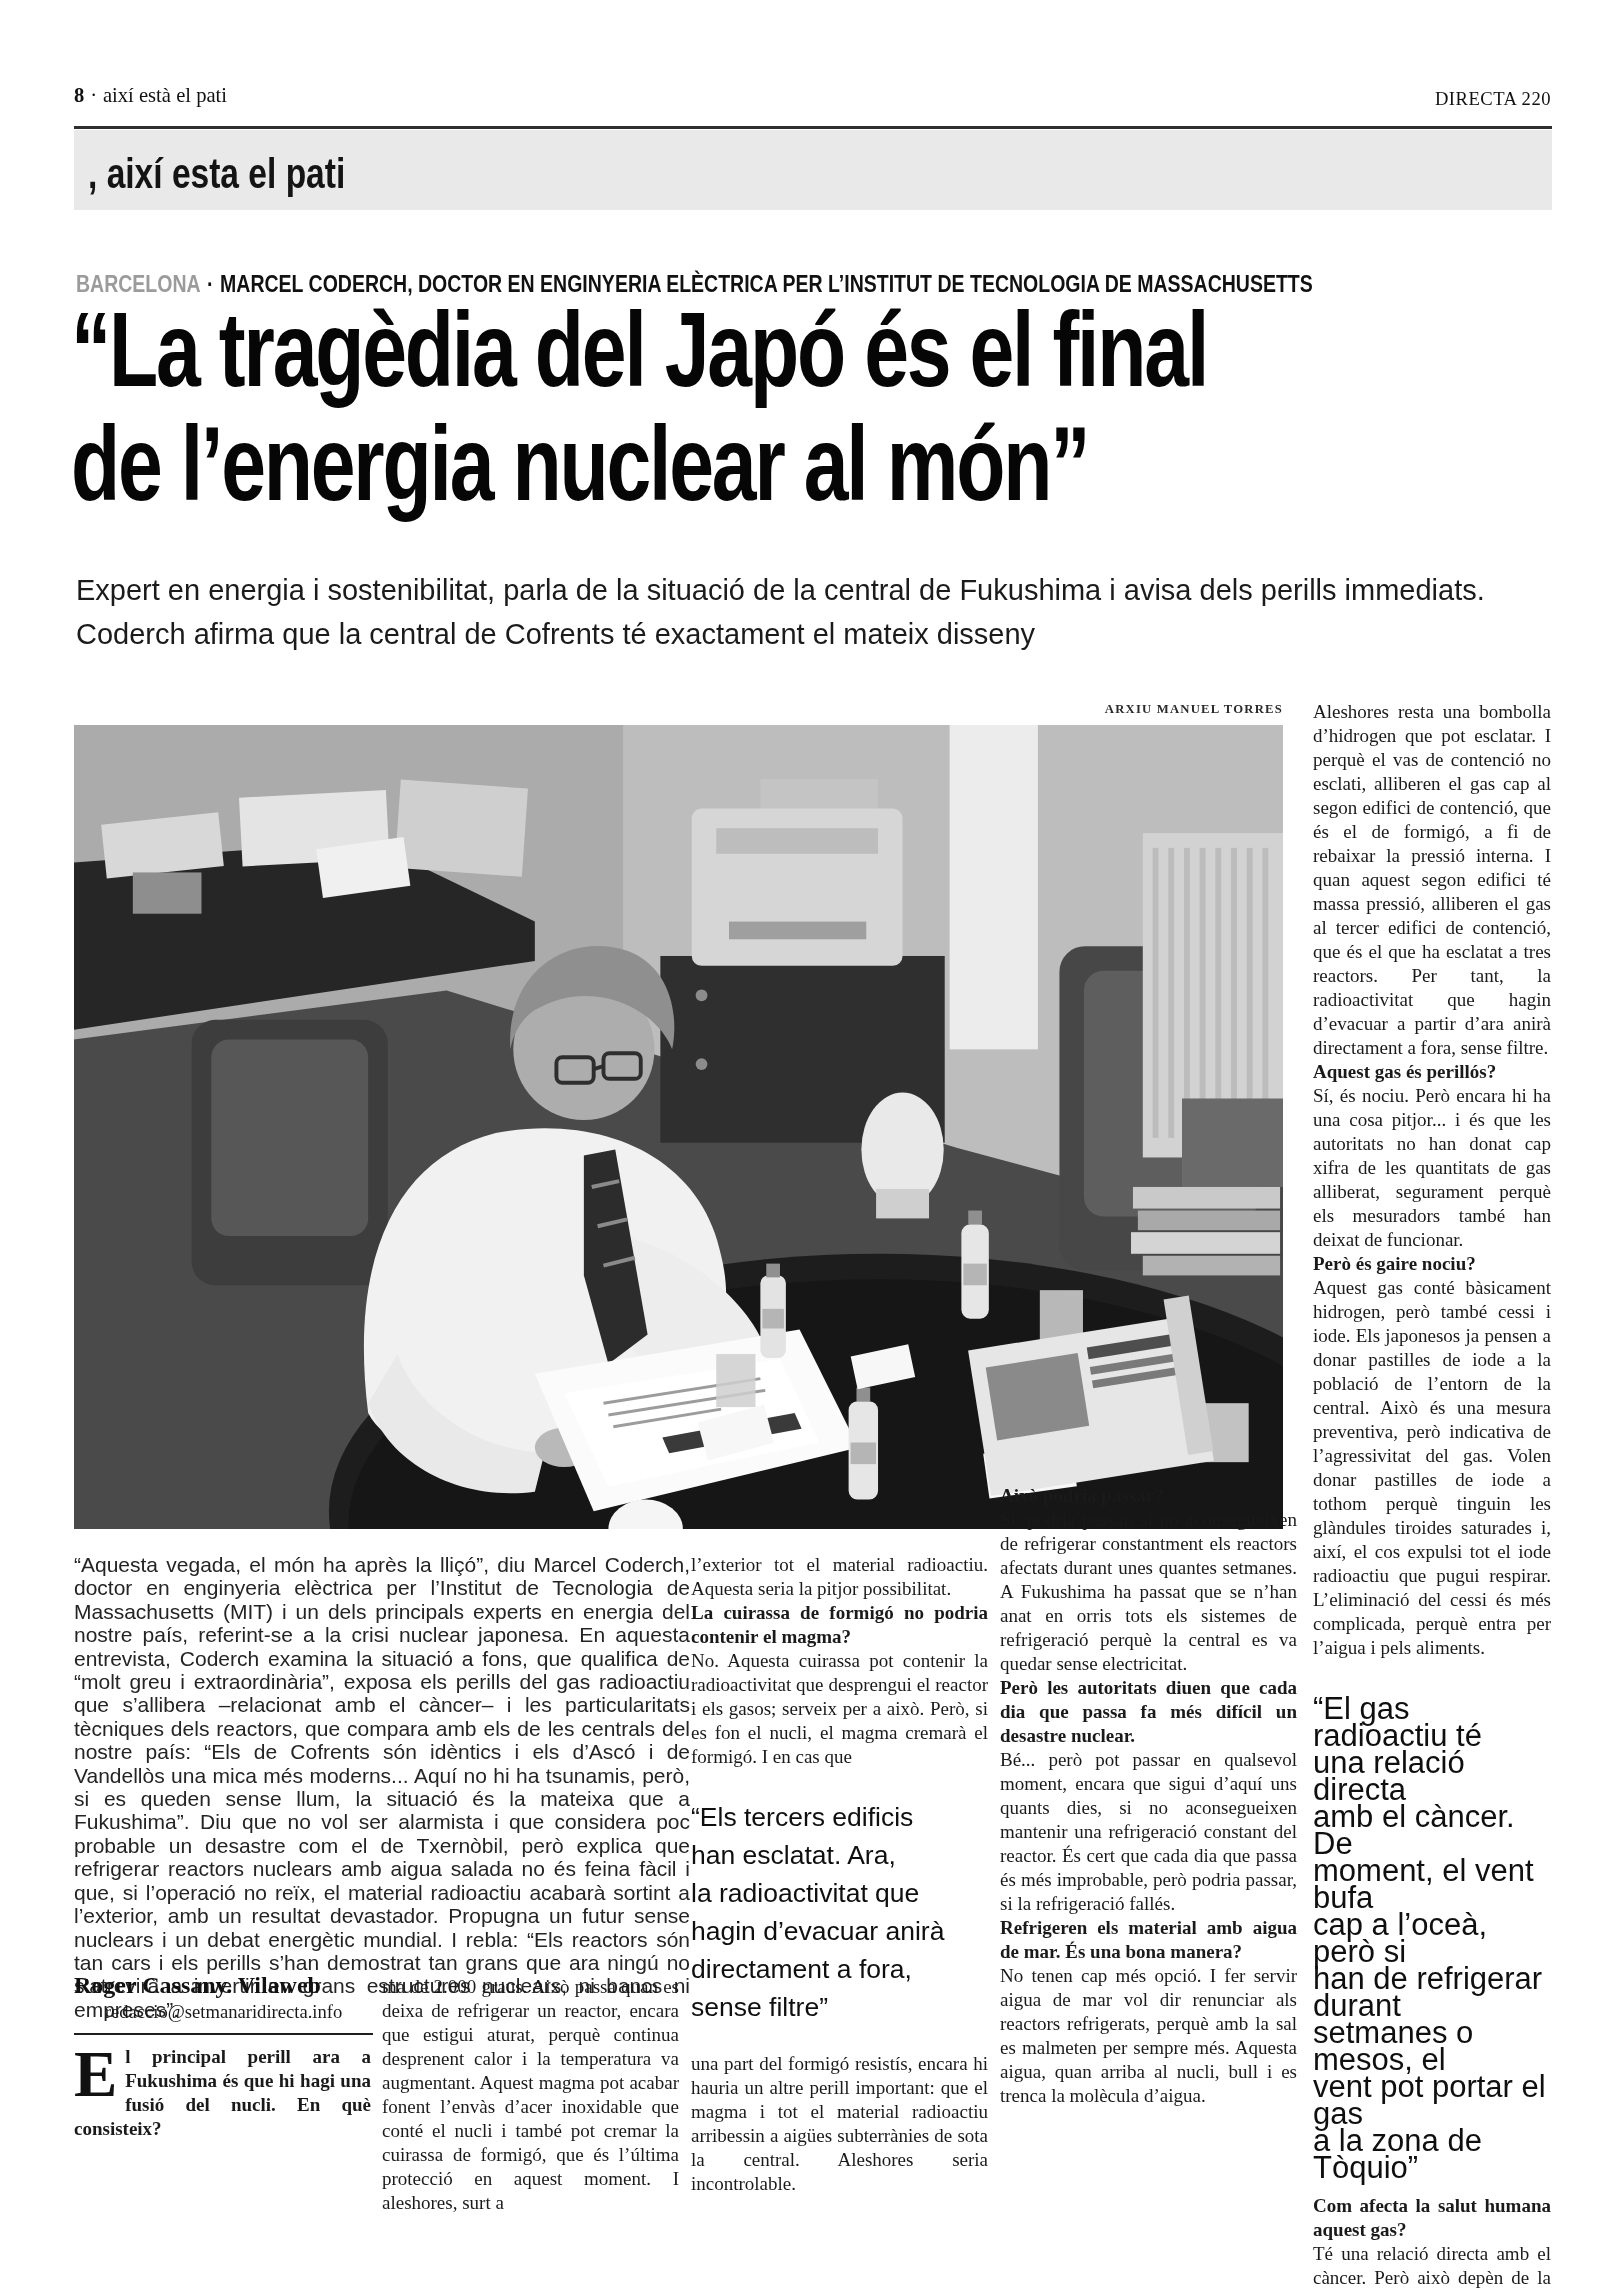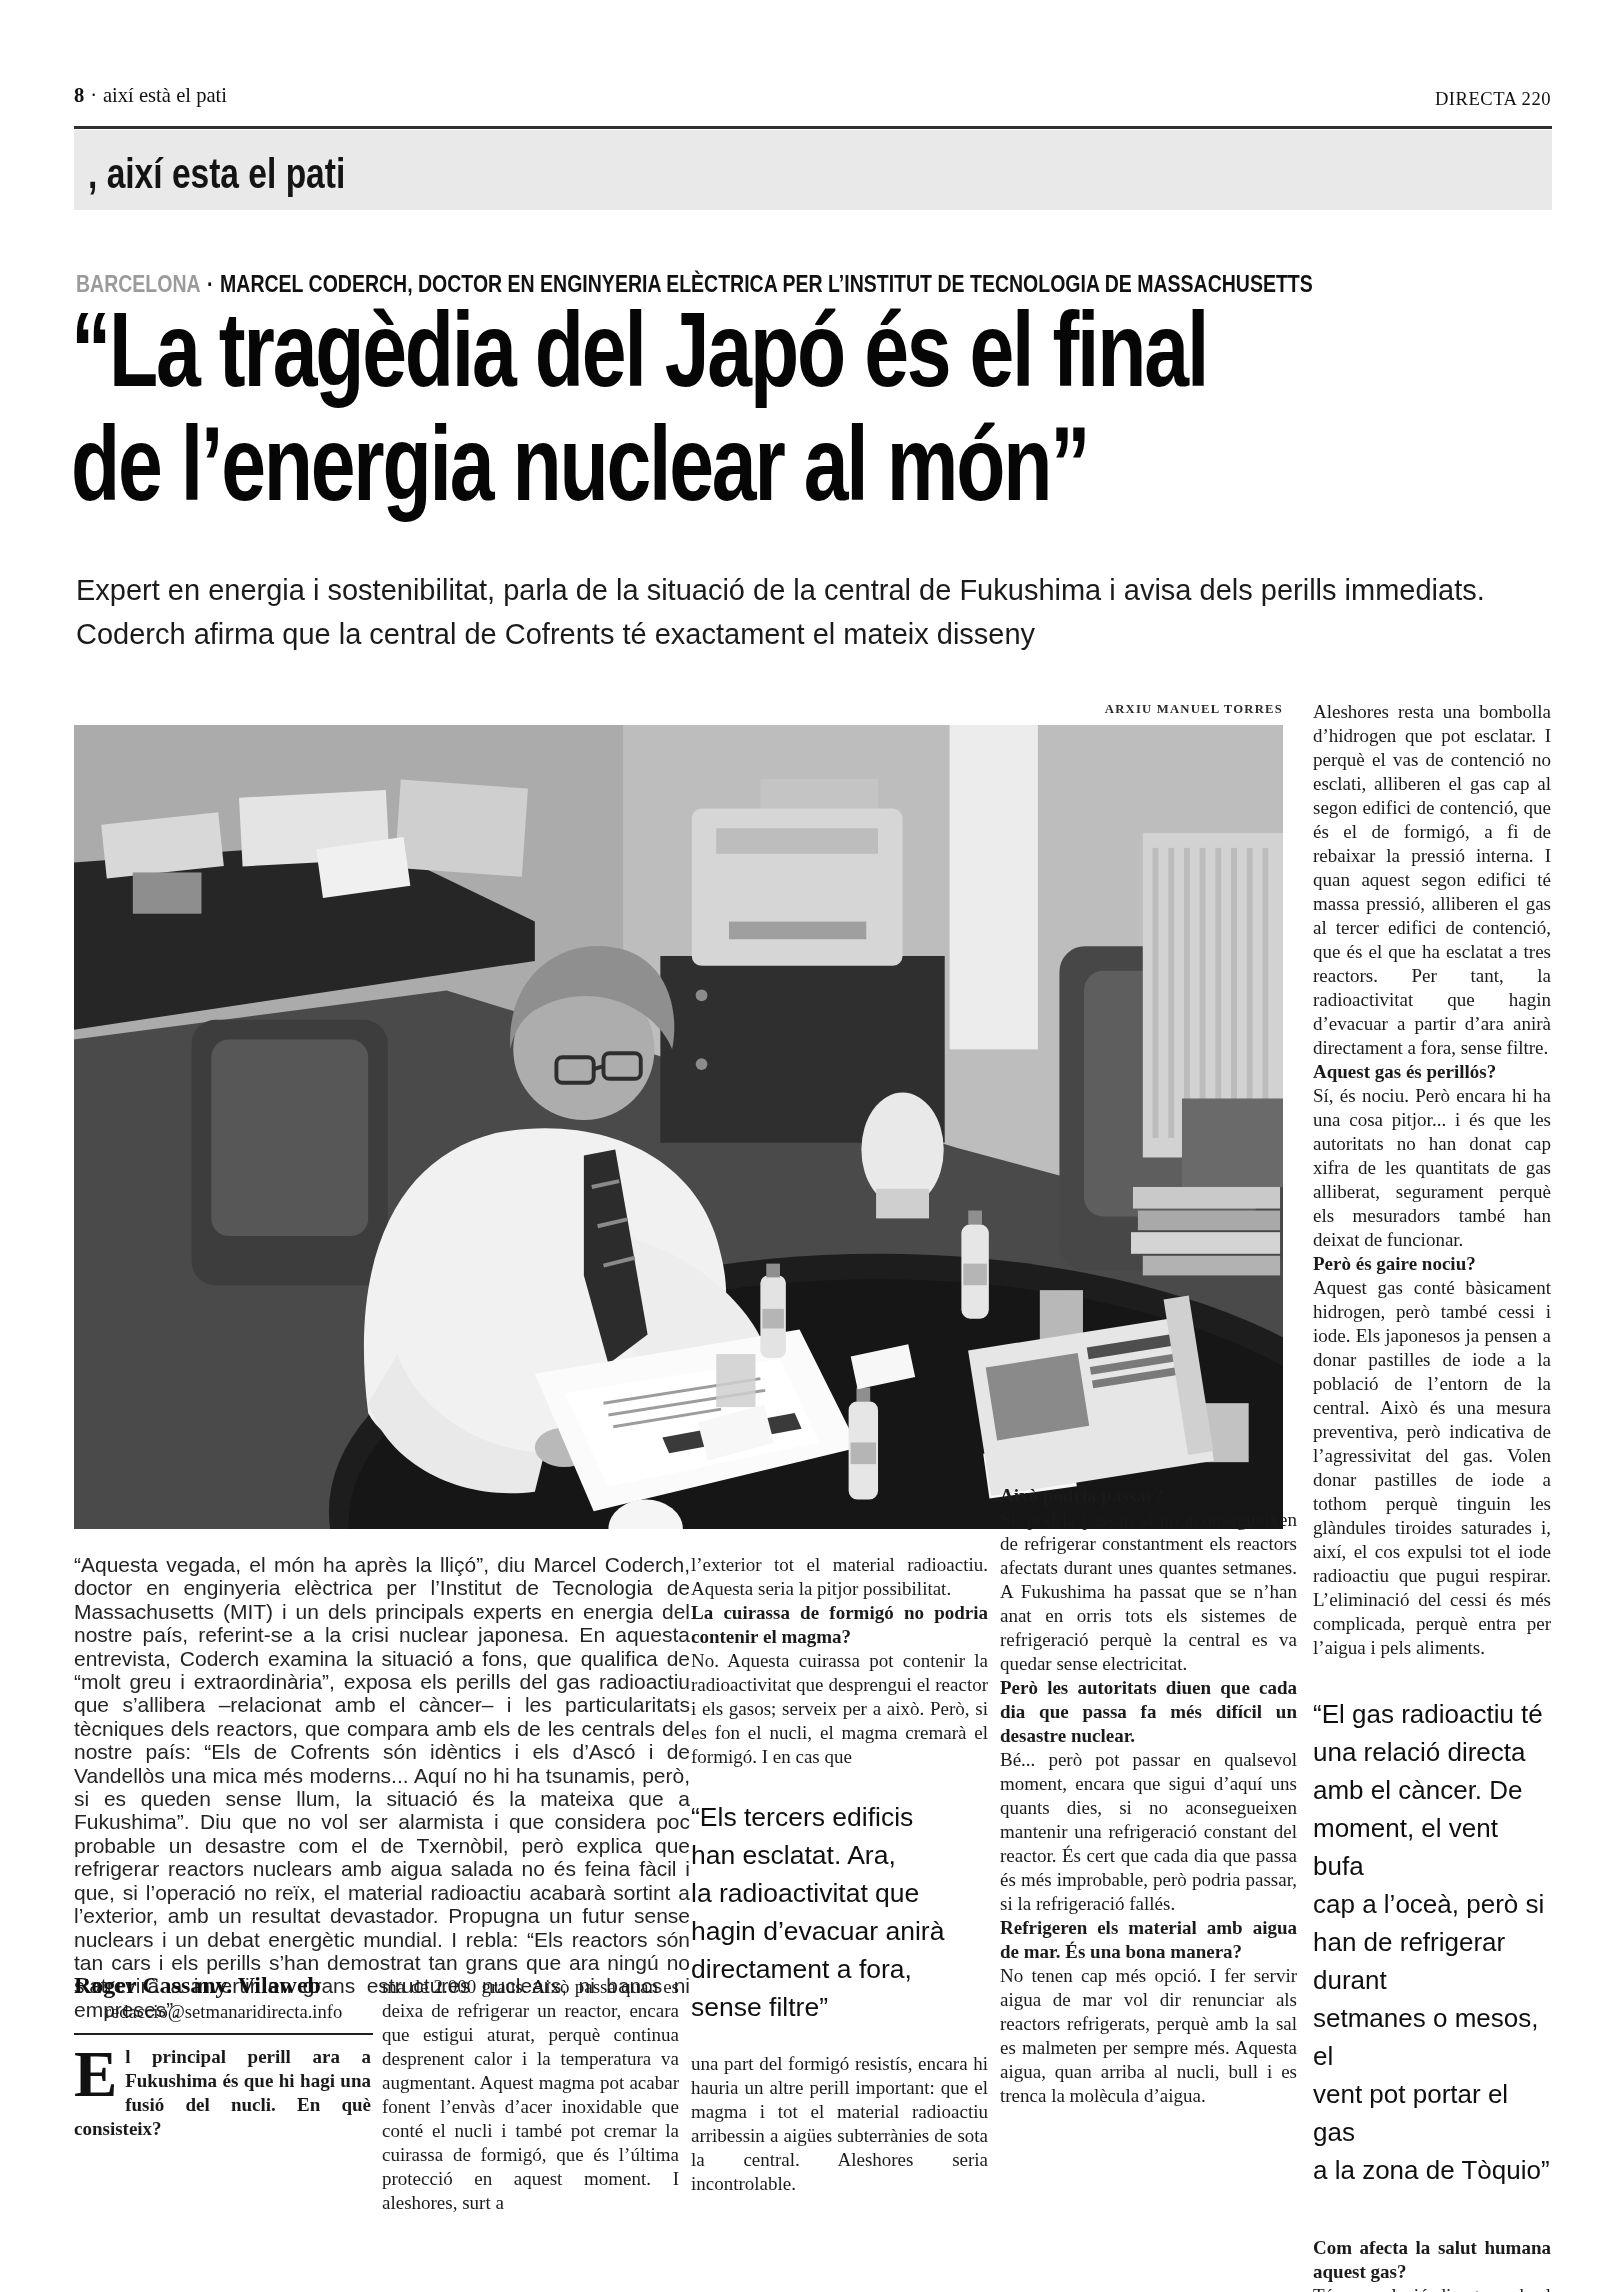--- a/index.html
+++ b/index.html
@@ -60,21 +60,21 @@
   .photo-frame svg{display:block;width:100%;height:100%;}
   
   .serifcol{font-size:19px;line-height:24px;text-align:justify;color:#1a1a1a;}
   .serifcol p{margin:0;}
   .serifcol p.q{font-weight:bold;}
   .side-col{left:1313px;top:700px;width:238px;}
   .pullquote{
     font-family:"Liberation Sans", sans-serif;
     white-space:pre-line;text-align:left;color:#0f0f0f;
   }
-  .side-col .pullquote{margin:35px 0 47px 0;font-size:26px;line-height:38px;}
+  .side-col .pullquote{margin:35px 0 13px 0;font-size:31px;line-height:27px;}
   .col3 .pullquote{margin:29px 0 25.5px 0;font-size:26.5px;line-height:38px;}
   .intro{
     left:74px;top:1553px;width:616px;
     font-family:"Liberation Sans", sans-serif;
     font-size:21px;line-height:23.4px;
     text-align:justify;color:#242424;
   }
   .byline-block{left:74px;top:1972px;width:299px;}
   .byline-author{font-weight:bold;font-size:24px;color:#111;}
   .byline-email{font-size:18.6px;margin-top:2px;color:#1a1a1a;text-align:center;}

